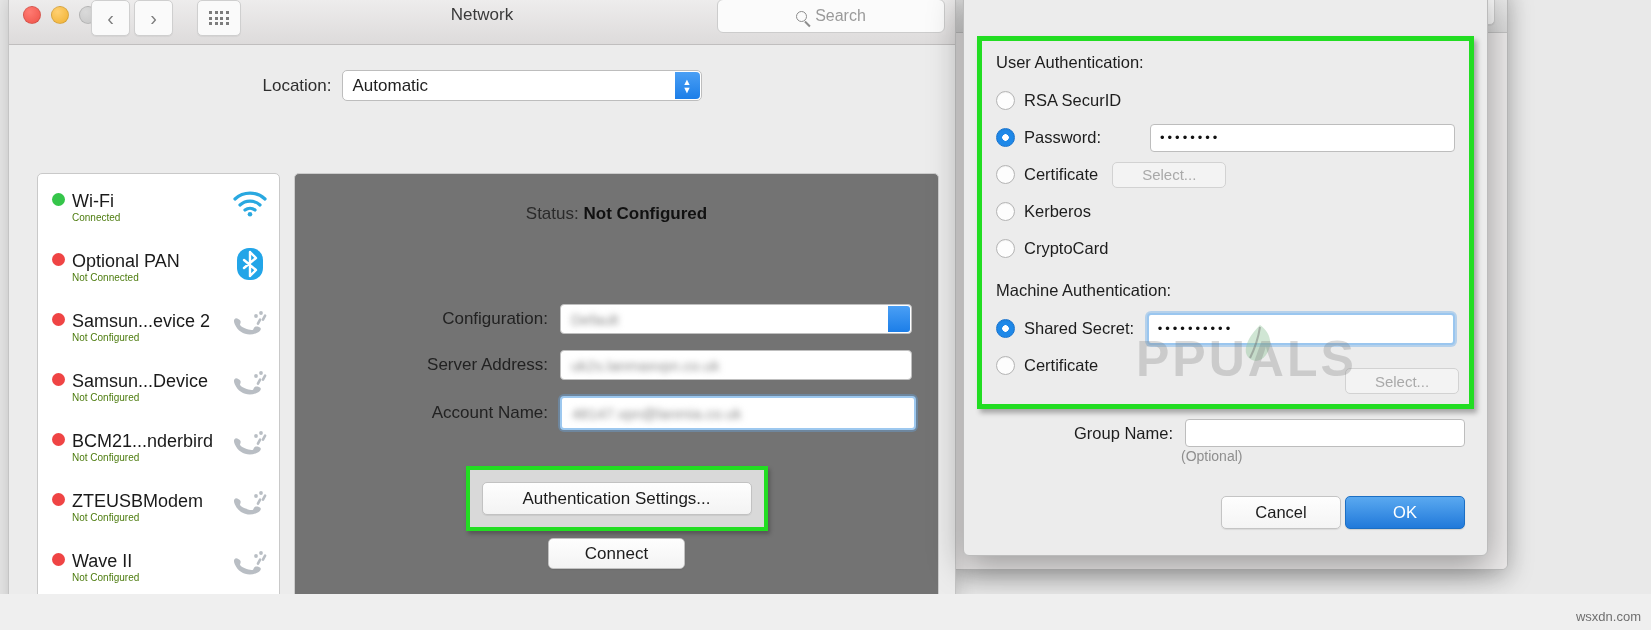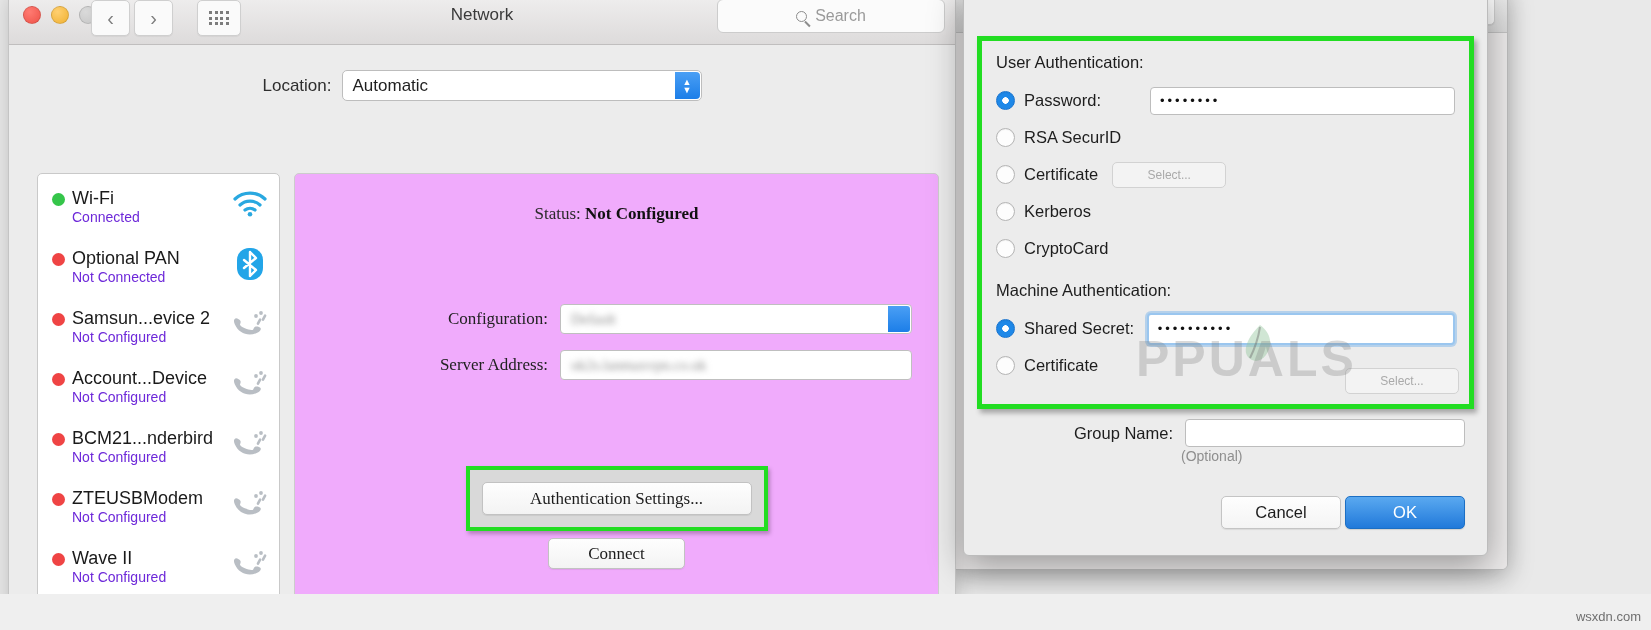--- a/index.html
+++ b/index.html
@@ -138,31 +138,31 @@
   .net-item {
     position: relative; height: 60px;
     padding: 7px 10px 0 34px;
     display: flex; flex-direction: column; justify-content: center;
   }
   .net-dot {
     position: absolute; left: 14px; top: 19px;
     width: 13px; height: 13px; border-radius: 50%;
   }
   .net-name { font-size: 18px; color: #1a1a1a; line-height: 1.15; }
-  .net-status { font-size: 14px; color: #6d28d9; line-height: 1.25; }
+  .net-status { font-size: 10px; color: #4d7c0f; line-height: 1.25; }
   .net-icon {
     position: absolute; right: 10px; top: 12px;
     width: 38px; height: 36px;
     display: flex; align-items: center; justify-content: center;
   }
 
   
   .pane {
     position: absolute; left: 285px; top: 128px; right: 16px; bottom: 0;
-    background: #f0abfc; border: 1px solid #cccccc; border-radius: 5px; font-family: Liberation Serif, serif;
+    background: #737373; border: 1px solid #cccccc; border-radius: 5px;
   }
   .status-line {
     position: absolute; left: 0; right: 0; top: 30px;
     text-align: center; font-size: 17px; color: #2a2a2a;
   }
   .status-line b { color: #111; }
   .status-line .lbl { color: #2a2a2a; }
 
   .form { position: absolute; left: 0; right: 0; top: 130px; }
   .frow { display: flex; align-items: center; margin-bottom: 16px; }
@@ -248,21 +248,21 @@
     font-size: 13px; color: #111; letter-spacing: 3px;
   }
   .pw-field.focused {
     border: 2px solid #9ac6ef; box-shadow: 0 0 0 2px rgba(100,170,235,.4);
     height: 32px; width: 322px;
   }
   .select-btn {
     margin-left: 14px; width: 114px; height: 26px;
     background: #f3f3f3; border: 1px solid #d2d2d2; border-radius: 5px;
     display: flex; align-items: center; justify-content: center;
-    font-size: 12px; color: #a9a9a9;
+    font-size: 15px; color: #a9a9a9;
   }
   .select-btn.right-aligned { position: absolute; right: 10px; bottom: 10px; margin: 0; }
 
   .group-row {
     position: absolute; left: 16px; right: 0; top: 428px;
     display: flex; align-items: center;
   }
   .group-label {
     width: 205px; text-align: right; padding-right: 12px;
     font-size: 16.5px; color: #1d1d1d;
@@ -415,21 +415,21 @@
                 </g>
                 <circle cx="25" cy="9" r="1.9" fill="#b9bec4"></circle>
                 <circle cx="30" cy="6" r="1.9" fill="#b9bec4"></circle>
                 <rect x="27" y="11" width="2.6" height="7" rx="1.2" fill="#b9bec4" transform="rotate(28 28 14)"></rect>
                 <rect x="32" y="7" width="2.6" height="7" rx="1.2" fill="#b9bec4" transform="rotate(28 33 10)"></rect>
               </svg>
             </span>
           </div>
           <div class="net-item">
             <span class="net-dot" style="background: rgb(239, 68, 68);"></span>
-            <div class="net-name">Account...Device</div>
+            <div class="net-name">Samsun...Device</div>
             <div class="net-status">Not Configured</div>
             <span class="net-icon">
               <svg viewBox="0 0 38 34" width="38" height="34">
                 <g transform="rotate(-24 19 17)">
                   <path d="M8,6 C6,6 5,8 5,11 C5,21 12,28 22,28 C25,28 27,27 27,25 C27,23.5 24,21.5 22.5,21.5 C21,21.5 20,23.5 19,23.5 C16.5,23.5 9.5,16.5 9.5,14 C9.5,13 11.5,12 11.5,10.5 C11.5,9 9.5,6 8,6 Z" fill="#b9bec4"></path>
                 </g>
                 <circle cx="25" cy="9" r="1.9" fill="#b9bec4"></circle>
                 <circle cx="30" cy="6" r="1.9" fill="#b9bec4"></circle>
                 <rect x="27" y="11" width="2.6" height="7" rx="1.2" fill="#b9bec4" transform="rotate(28 28 14)"></rect>
                 <rect x="32" y="7" width="2.6" height="7" rx="1.2" fill="#b9bec4" transform="rotate(28 33 10)"></rect>
@@ -512,20 +512,26 @@
                 <span class="redacted">Default</span>
                 <span class="stepper-blue"></span>
               </div>
             </div>
             <div class="frow">
               <div class="flabel">Server Address:</div>
               <div class="ffield">
                 <span class="redacted">uk2s.lanmaxvpn.co.uk</span>
               </div>
             </div>
+            <div class="frow">
+              <div class="flabel">Account Name:</div>
+              <div class="ffield focused">
+                <span class="redacted">48147.vpn@lanmia.co.uk</span>
+              </div>
+            </div>
           </div>
 
         <div class="btn-stack">
           <div class="highlight-box">
             <div class="mac-btn auth-btn">Authentication Settings...</div>
           </div>
           <div class="mac-btn connect-btn">Connect</div>
         </div>
 
       </div>
@@ -534,28 +540,28 @@
   </div>
 
   <div class="auth-dialog">
     <div class="dlg-top-strip"></div>
 
     <div class="green-frame">
       <div class="gf-inner">
 
         <div class="sec-head">User Authentication:</div>
         <div id="user-auth-list">
+            <div class="radio-row">
+              <span class="radio"></span>
+              <span class="radio-label">RSA SecurID</span>
+            </div>
             <div class="radio-row">
               <span class="radio on"></span>
               <span class="radio-label w">Password:</span>
               <span class="pw-field">••••••••</span>
-            </div>
-            <div class="radio-row">
-              <span class="radio"></span>
-              <span class="radio-label">RSA SecurID</span>
             </div>
             <div class="radio-row">
               <span class="radio"></span>
               <span class="radio-label">Certificate</span>
               <span class="select-btn">Select...</span>
             </div>
             <div class="radio-row">
               <span class="radio"></span>
               <span class="radio-label">Kerberos</span>
             </div>

